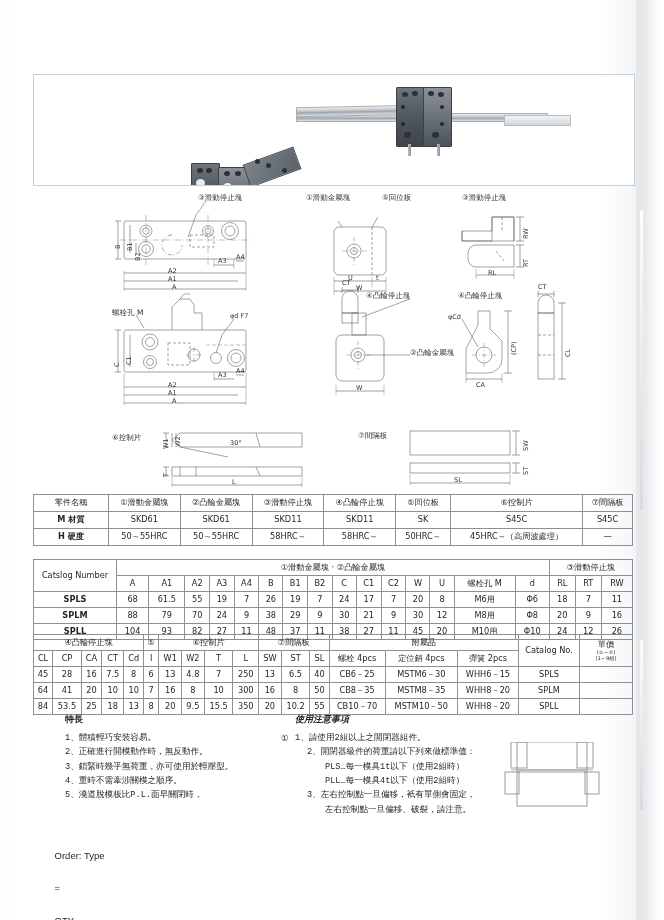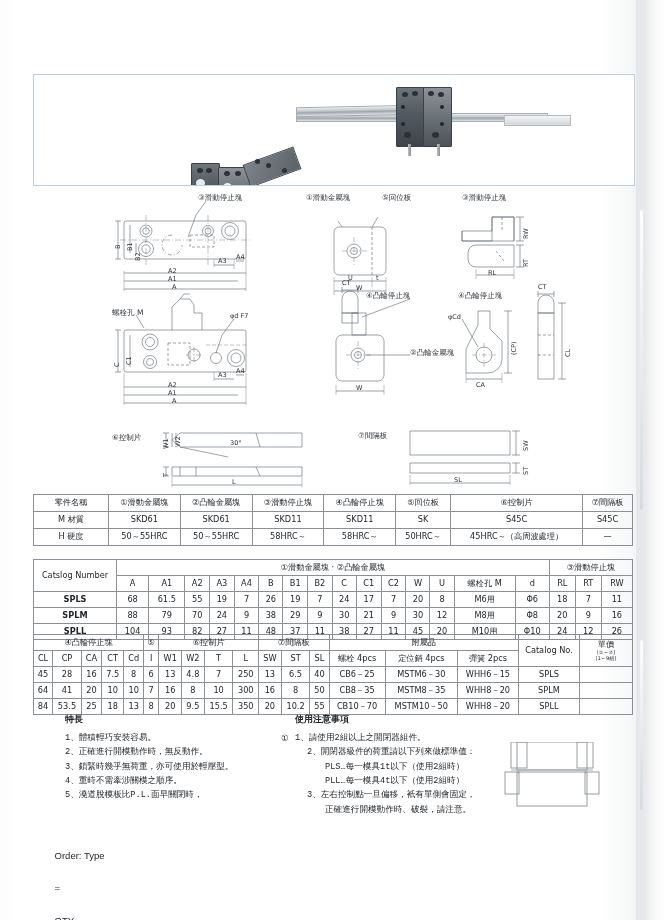--- a/index.html
+++ b/index.html
@@ -63,21 +63,21 @@
   .tbl{position:absolute;border:1px solid #6f767c;}
   .tbl th,.tbl td{
     border:1px solid #8a9096;text-align:center;
     padding:1px 2px;font-weight:normal;white-space:nowrap;line-height:1.35;
   }
   .tbl th{font-size:8px;text-align:center;}
   .tbl .name{font-weight:bold;}
 
   #matTable{left:33px;top:494px;width:600px;}
   #matTable td,#matTable th{height:14px;font-size:8.2px;}
-  #matTable td.lbl{width:70px;}
+  #matTable td.lbl{width:70px;font-weight:bold;}
 
   #dimTable{left:33px;top:559px;width:600px;}
   #dimTable th,#dimTable td{height:13px;font-size:8.2px;}
 
   #accTable{left:33px;top:634px;width:600px;}
   #accTable th,#accTable td{height:13px;font-size:8.2px;}
   #accTable .unit-sub{font-size:5.2px;line-height:1.15;display:block;}
 
   
   .notes{position:absolute;font-size:8.6px;line-height:1.55;color:#22272c;margin-left:28px;}
@@ -607,29 +607,29 @@
   <ol>
     <li>1、體積輕巧安裝容易。</li>
     <li>2、正確進行開模動作時，無反動作。</li>
     <li>3、鎖緊時幾乎無荷重，亦可使用於輕壓型。</li>
     <li>4、重時不需牽涉關模之順序。</li>
     <li>5、澆道脫模板比P.L.面早關閉時，</li>
   </ol>
 </div>
 
 <div class="notes" id="cautions">
-  <div class="hd" style="padding-left:14px;">使用注意事項</div>
+  <div class="hd" style="padding-left:14px;font-style:italic;">使用注意事項</div>
   <ol style="position:relative;padding-left:14px;">
     <span class="caution-mark" style="left:0;top:0;">①</span>
     <li>1、請使用2組以上之開閉器組件。</li>
     <li class="ind" style="padding-left:12px;">2、開閉器級件的荷重請以下列來做標準值：</li>
     <li class="ind2">PLS…每一模具1t以下（使用2組時）</li>
     <li class="ind2">PLL…每一模具4t以下（使用2組時）</li>
     <li class="ind" style="padding-left:12px;">3、左右控制點一旦偏移，衹有單側會固定，</li>
-    <li class="ind2">正確進行開模動作時、破裂，請注意。</li>
+    <li class="ind2">左右控制點一旦偏移、破裂，請注意。</li>
   </ol>
 </div>
 
 <svg class="moldsk" viewBox="0 0 118 78">
   <g stroke="#7d858c" stroke-width="0.8" fill="none">
     <rect x="14" y="0" width="16" height="26"></rect>
     <rect x="80" y="0" width="16" height="26"></rect>
     <rect x="20" y="0" width="70" height="28"></rect>
     <rect x="8" y="30" width="14" height="22"></rect>
     <rect x="88" y="30" width="14" height="22"></rect>

